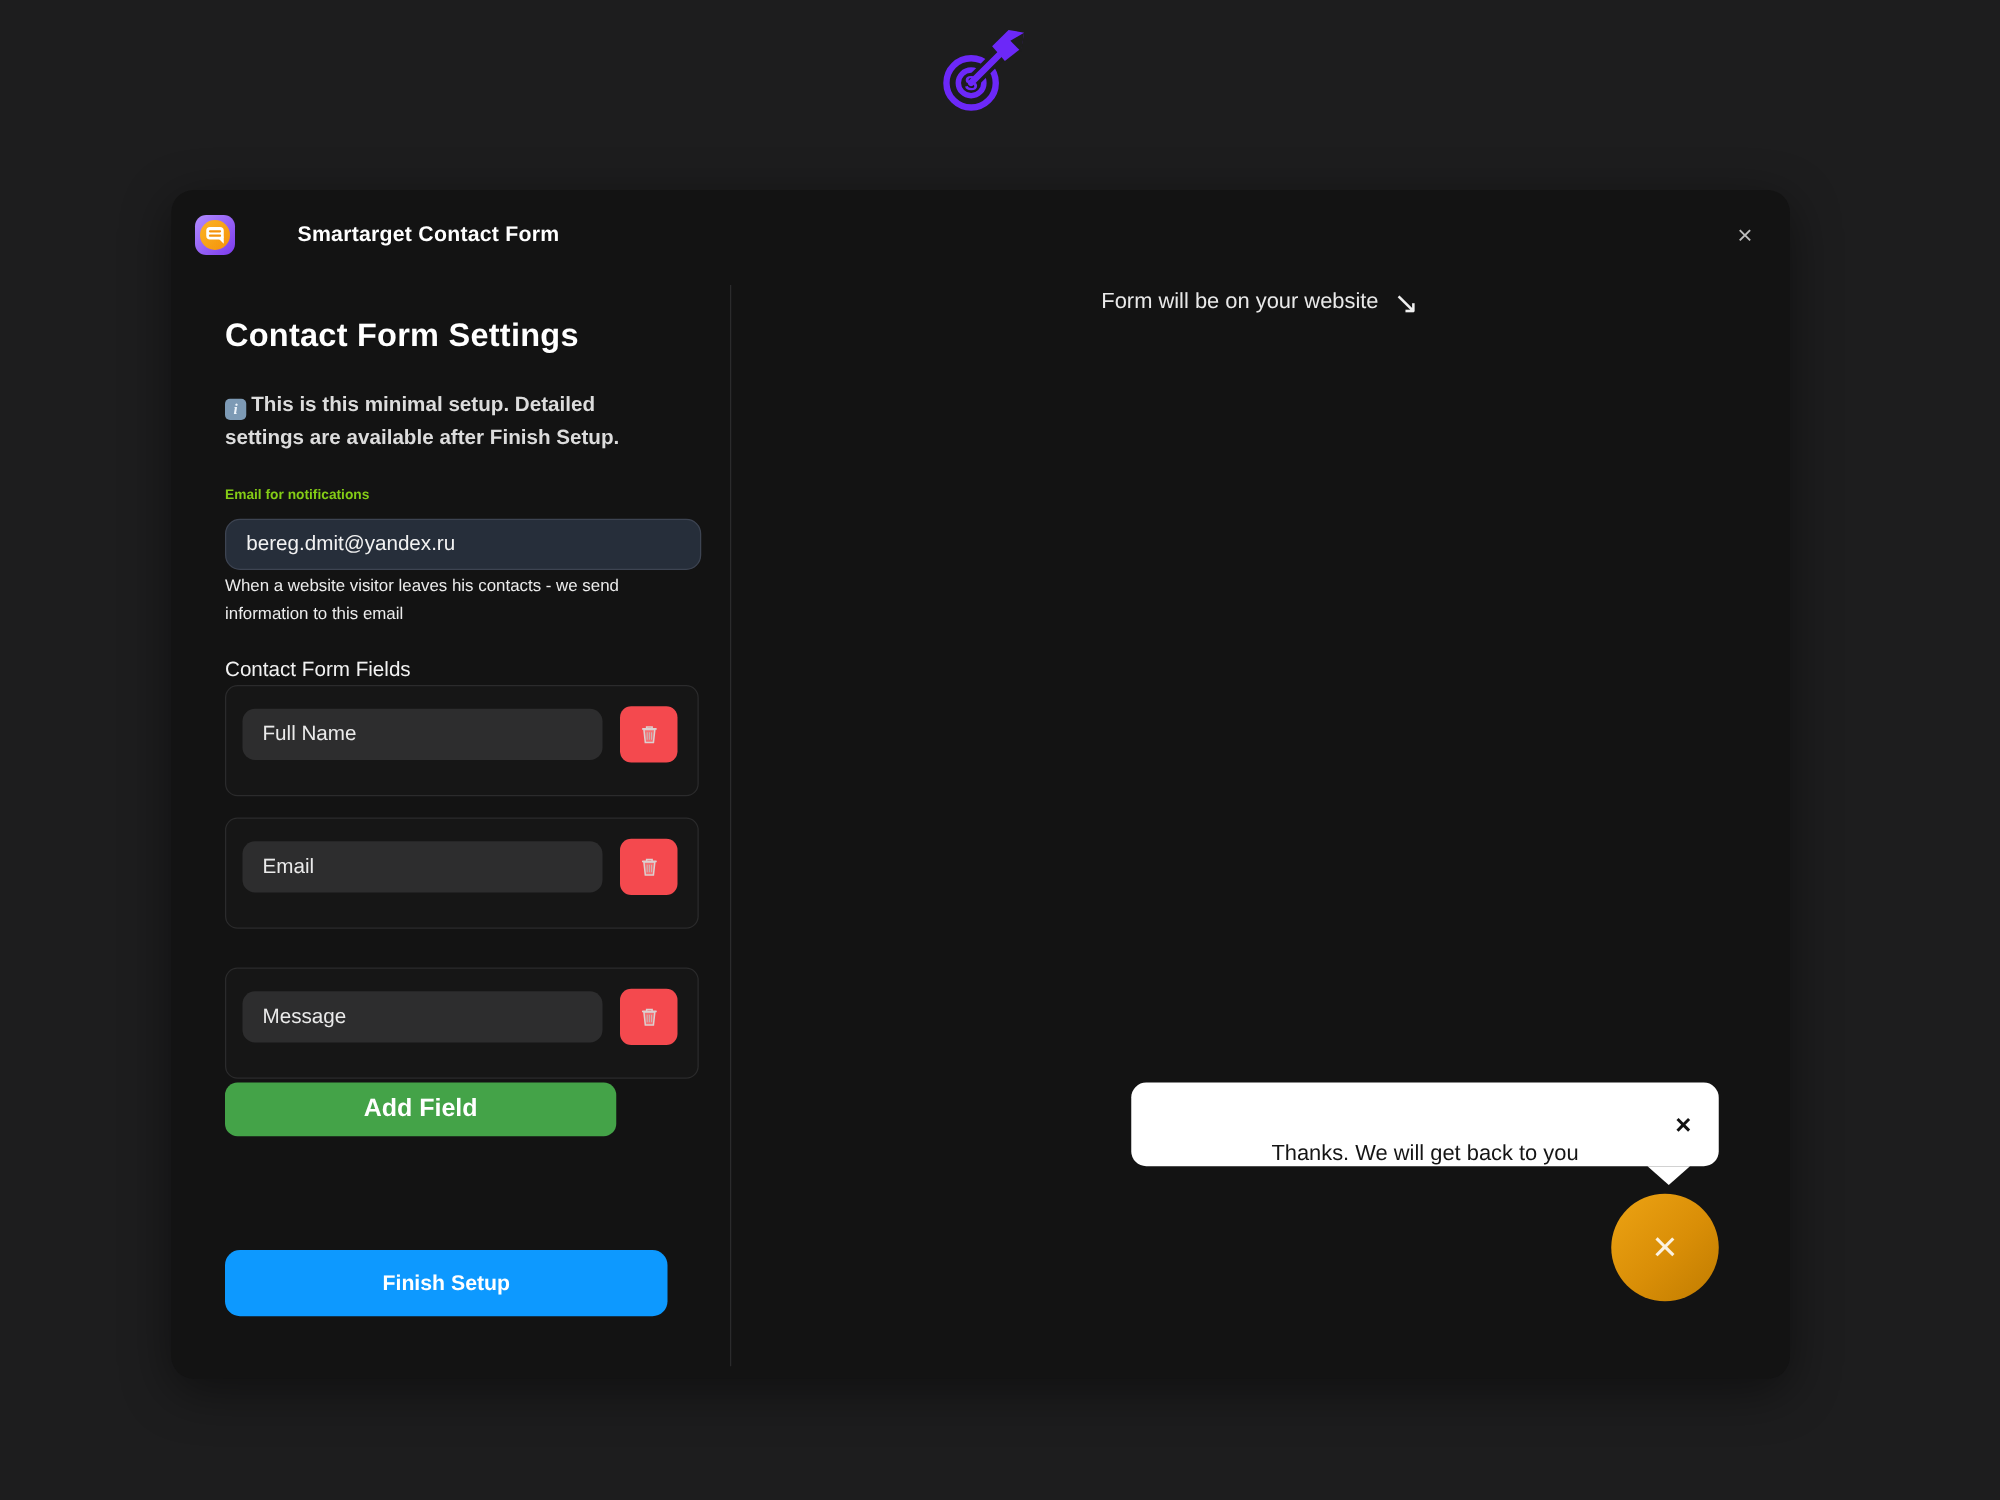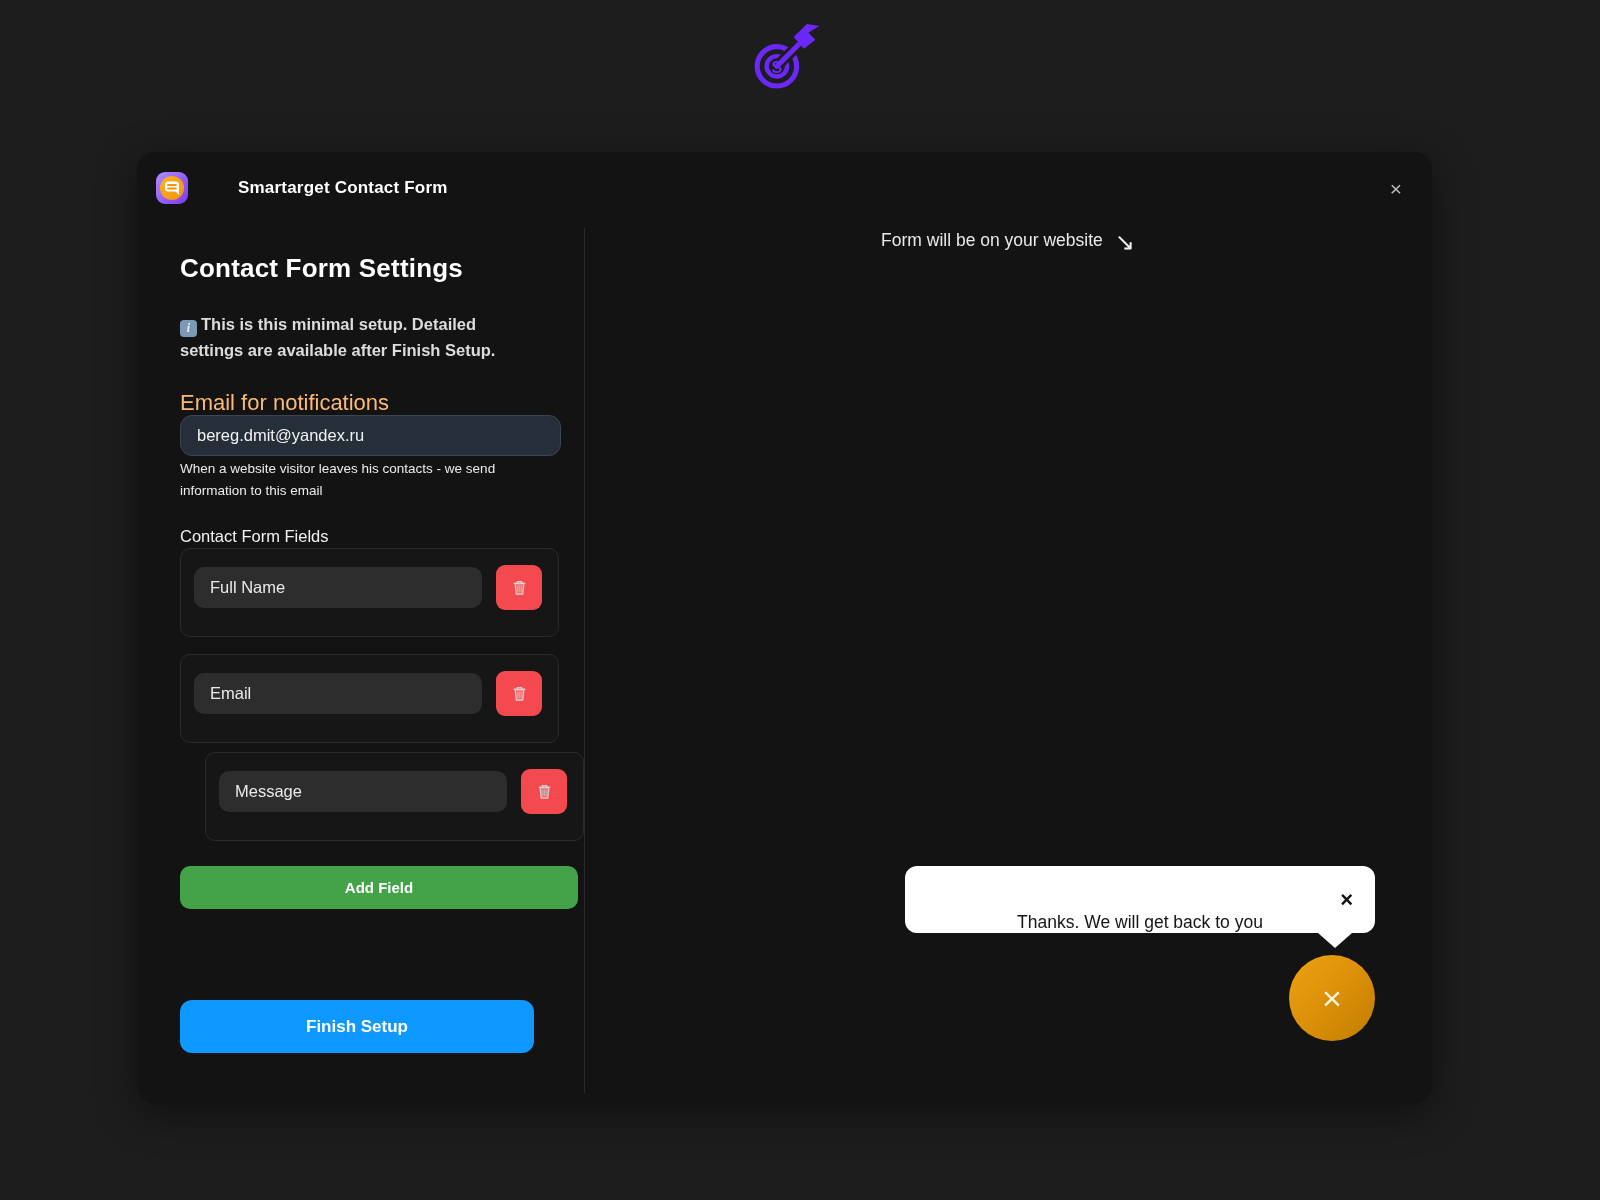--- a/index.html
+++ b/index.html
@@ -54,56 +54,56 @@
     font-size:16.5px; line-height:26px; color:#dcdcdc; font-weight:bold;
   }
   .info-badge {
     display:inline-block; width:17px; height:17px; border-radius:4px;
     background:#7d9ab5; color:#eef4fb; font-size:12px; font-weight:bold;
     text-align:center; line-height:17px; font-style:italic;
     font-family:"Liberation Serif", serif; vertical-align:-2px; margin-right:4px;
   }
   .email-label {
     position:absolute; top:166px; left:0;
-    font-size:22px; color:#fdba74;
+    font-size:11px; color:#84cc16;font-weight:bold;
   }
   .email-input {
     position:absolute; top:191px; left:0; width:381px; height:41px;
     background:#262e3a; border:1px solid #3d4452; border-radius:12px;
     color:#f2f2f2; font-size:16.5px; padding:0 16px;
     font-family:"Liberation Sans", sans-serif; outline:none;
   }
   .email-help {
     position:absolute; top:234px; left:0; width:381px;
     font-size:13.5px; line-height:22px; color:#ececec;
   }
   .fields-label {
     position:absolute; top:303px; left:0;
     font-size:16.5px; color:#f2f2f2;
   }
   .field-group {
     position:absolute; left:0; width:379px; height:89px;
     border:1px solid #2b2b2c; border-radius:10px; background:#161616;
   }
-  .fg-0 { top:324px; } .fg-1 { top:430px; } .fg-2 { top:528px;margin-left:25px; }
+  .fg-0 { top:324px; } .fg-1 { top:430px; } .fg-2 { top:550px; }
   .field-input {
     position:absolute; left:13px; top:18px; width:288px; height:41px;
     background:#2d2d2e; border:none; border-radius:10px;
     color:#eaeaea; font-size:16.5px; padding:0 16px;
     font-family:"Liberation Sans", sans-serif; outline:none;
   }
   .field-delete {
     position:absolute; right:16px; top:16px; width:46px; height:45px;
     background:#f4494e; border:none; border-radius:9px; cursor:pointer;
     display:flex; align-items:center; justify-content:center;
   }
   .add-field-btn {
-    position:absolute; top:642px; left:0; width:398px; height:43px;
+    position:absolute; top:642px; left:0; width:313px; height:43px;
     background:#44a348; border:none; border-radius:10px; cursor:pointer;
-    color:#fff; font-size:15px; font-weight:bold;
+    color:#fff; font-size:20px; font-weight:bold;
     font-family:"Liberation Sans", sans-serif;
   }
   .finish-btn {
     position:absolute; top:776px; left:0; width:354px; height:53px;
     background:#0d99ff; border:none; border-radius:12px; cursor:pointer;
     color:#fff; font-size:17px; font-weight:bold;
     font-family:"Liberation Sans", sans-serif;
   }
 
   

